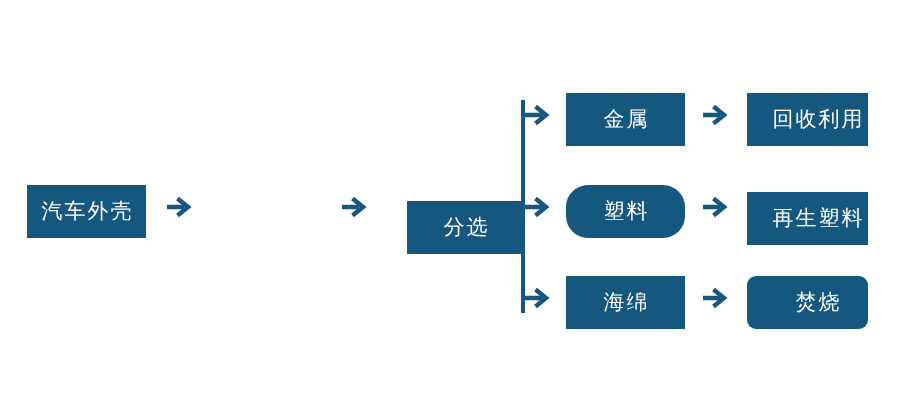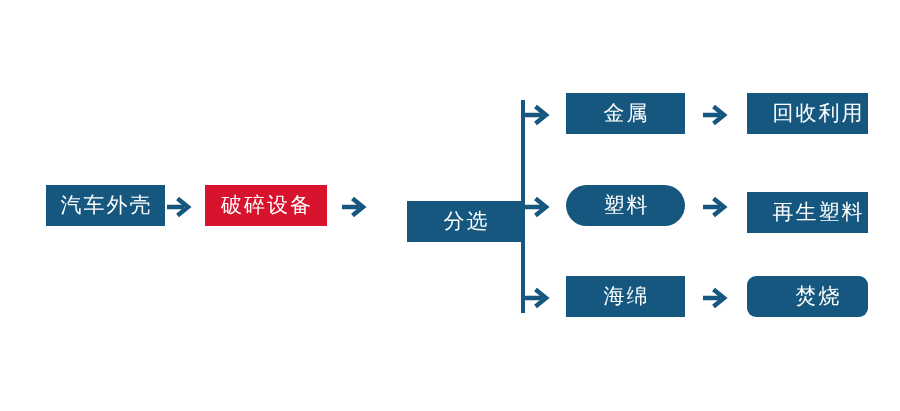--- a/index.html
+++ b/index.html
@@ -16,21 +16,21 @@
     font-family: "DejaVu Sans", "Liberation Sans", sans-serif;
     overflow: hidden;
   }
   .canvas {
     position: relative;
     width: 900px; height: 411px;
     background: var(--background);
   }
   .node {
     position: absolute;
-    height: 41px;
+    height: 53px;
     display: flex;
     align-items: center;
     justify-content: center;
     color: var(--text-white);
     font-size: 21px;
     letter-spacing: 2px;
     text-indent: 2px;
     line-height: 1;
     white-space: nowrap;
   }
@@ -42,21 +42,21 @@
     color: var(--arrow-blue);
   }
   .arrow svg { display: block; width: 100%; height: 100%; }
   .vline {
     position: absolute;
     left: 521px; top: 100px;
     width: 4px; height: 213px;
     background: var(--arrow-blue);
   }
   
-  .n-main-0 { left: 46px;  top: 185px; width: 119px; }
+  .n-main-0 { left: 27px;  top: 185px; width: 119px; }
   .a-main-0 { left: 166px; top: 196px; }
   .n-main-1 { left: 205px; top: 185px; width: 122px; }
   .a-main-1 { left: 341px; top: 196px; }
   .n-main-2 { left: 383px; top: 201px; width: 117px; margin-left: 24px; }
   
   .row-0 .b-arrow { top: 104px; }
   .row-0 .m-node  { top: 93px;  }
   .row-0 .m-arrow { top: 104px; }
   .row-0 .o-node  { top: 93px;  }
   .row-1 .b-arrow { top: 196px; }
@@ -79,21 +79,20 @@
 
   <div class="node blue n-main-0">汽车外壳</div>
 
   <span class="arrow a-main-0">
     <svg viewBox="0 0 26 22" fill="none" stroke="currentColor" stroke-width="4.5">
       <line x1="1" y1="11" x2="18" y2="11"></line>
       <polyline points="11.5,2.5 22,11 11.5,19.5"></polyline>
     </svg>
   </span>
 
-  <div class="node red n-main-1">破碎设备</div>
 
   <span class="arrow a-main-1">
     <svg viewBox="0 0 26 22" fill="none" stroke="currentColor" stroke-width="4.5">
       <line x1="1" y1="11" x2="18" y2="11"></line>
       <polyline points="11.5,2.5 22,11 11.5,19.5"></polyline>
     </svg>
   </span>
 
   <div class="node blue n-main-2">分选</div>
 

